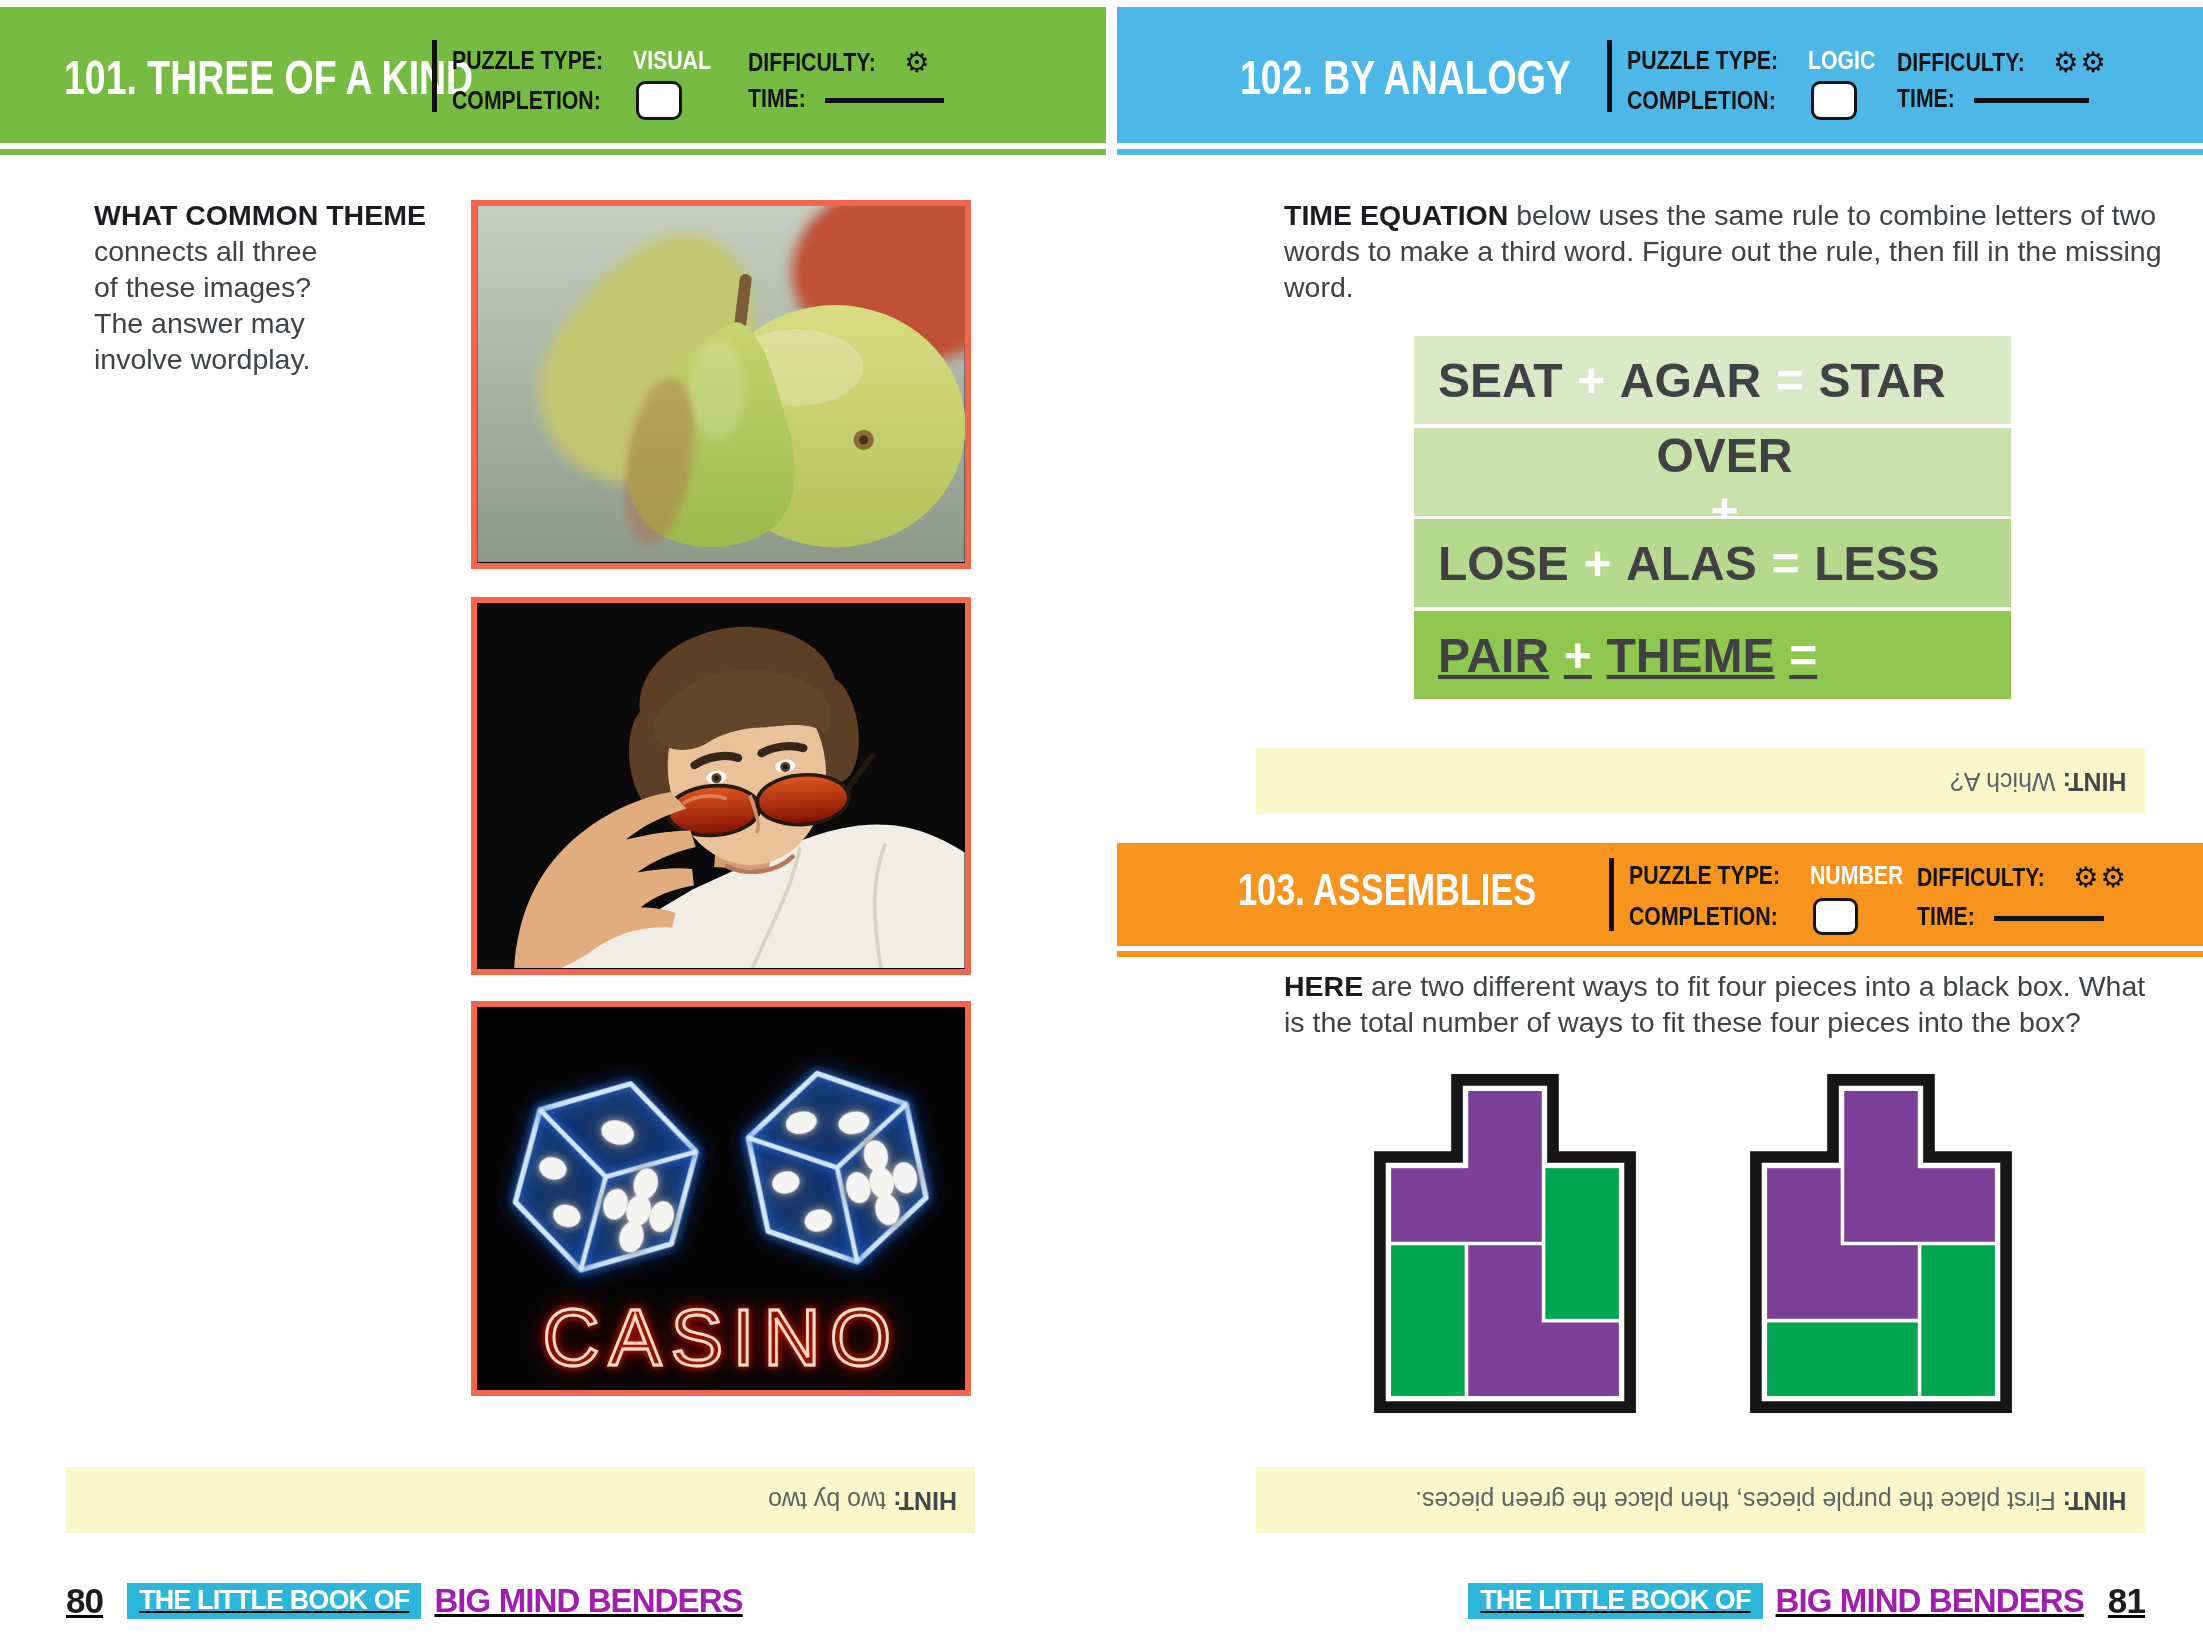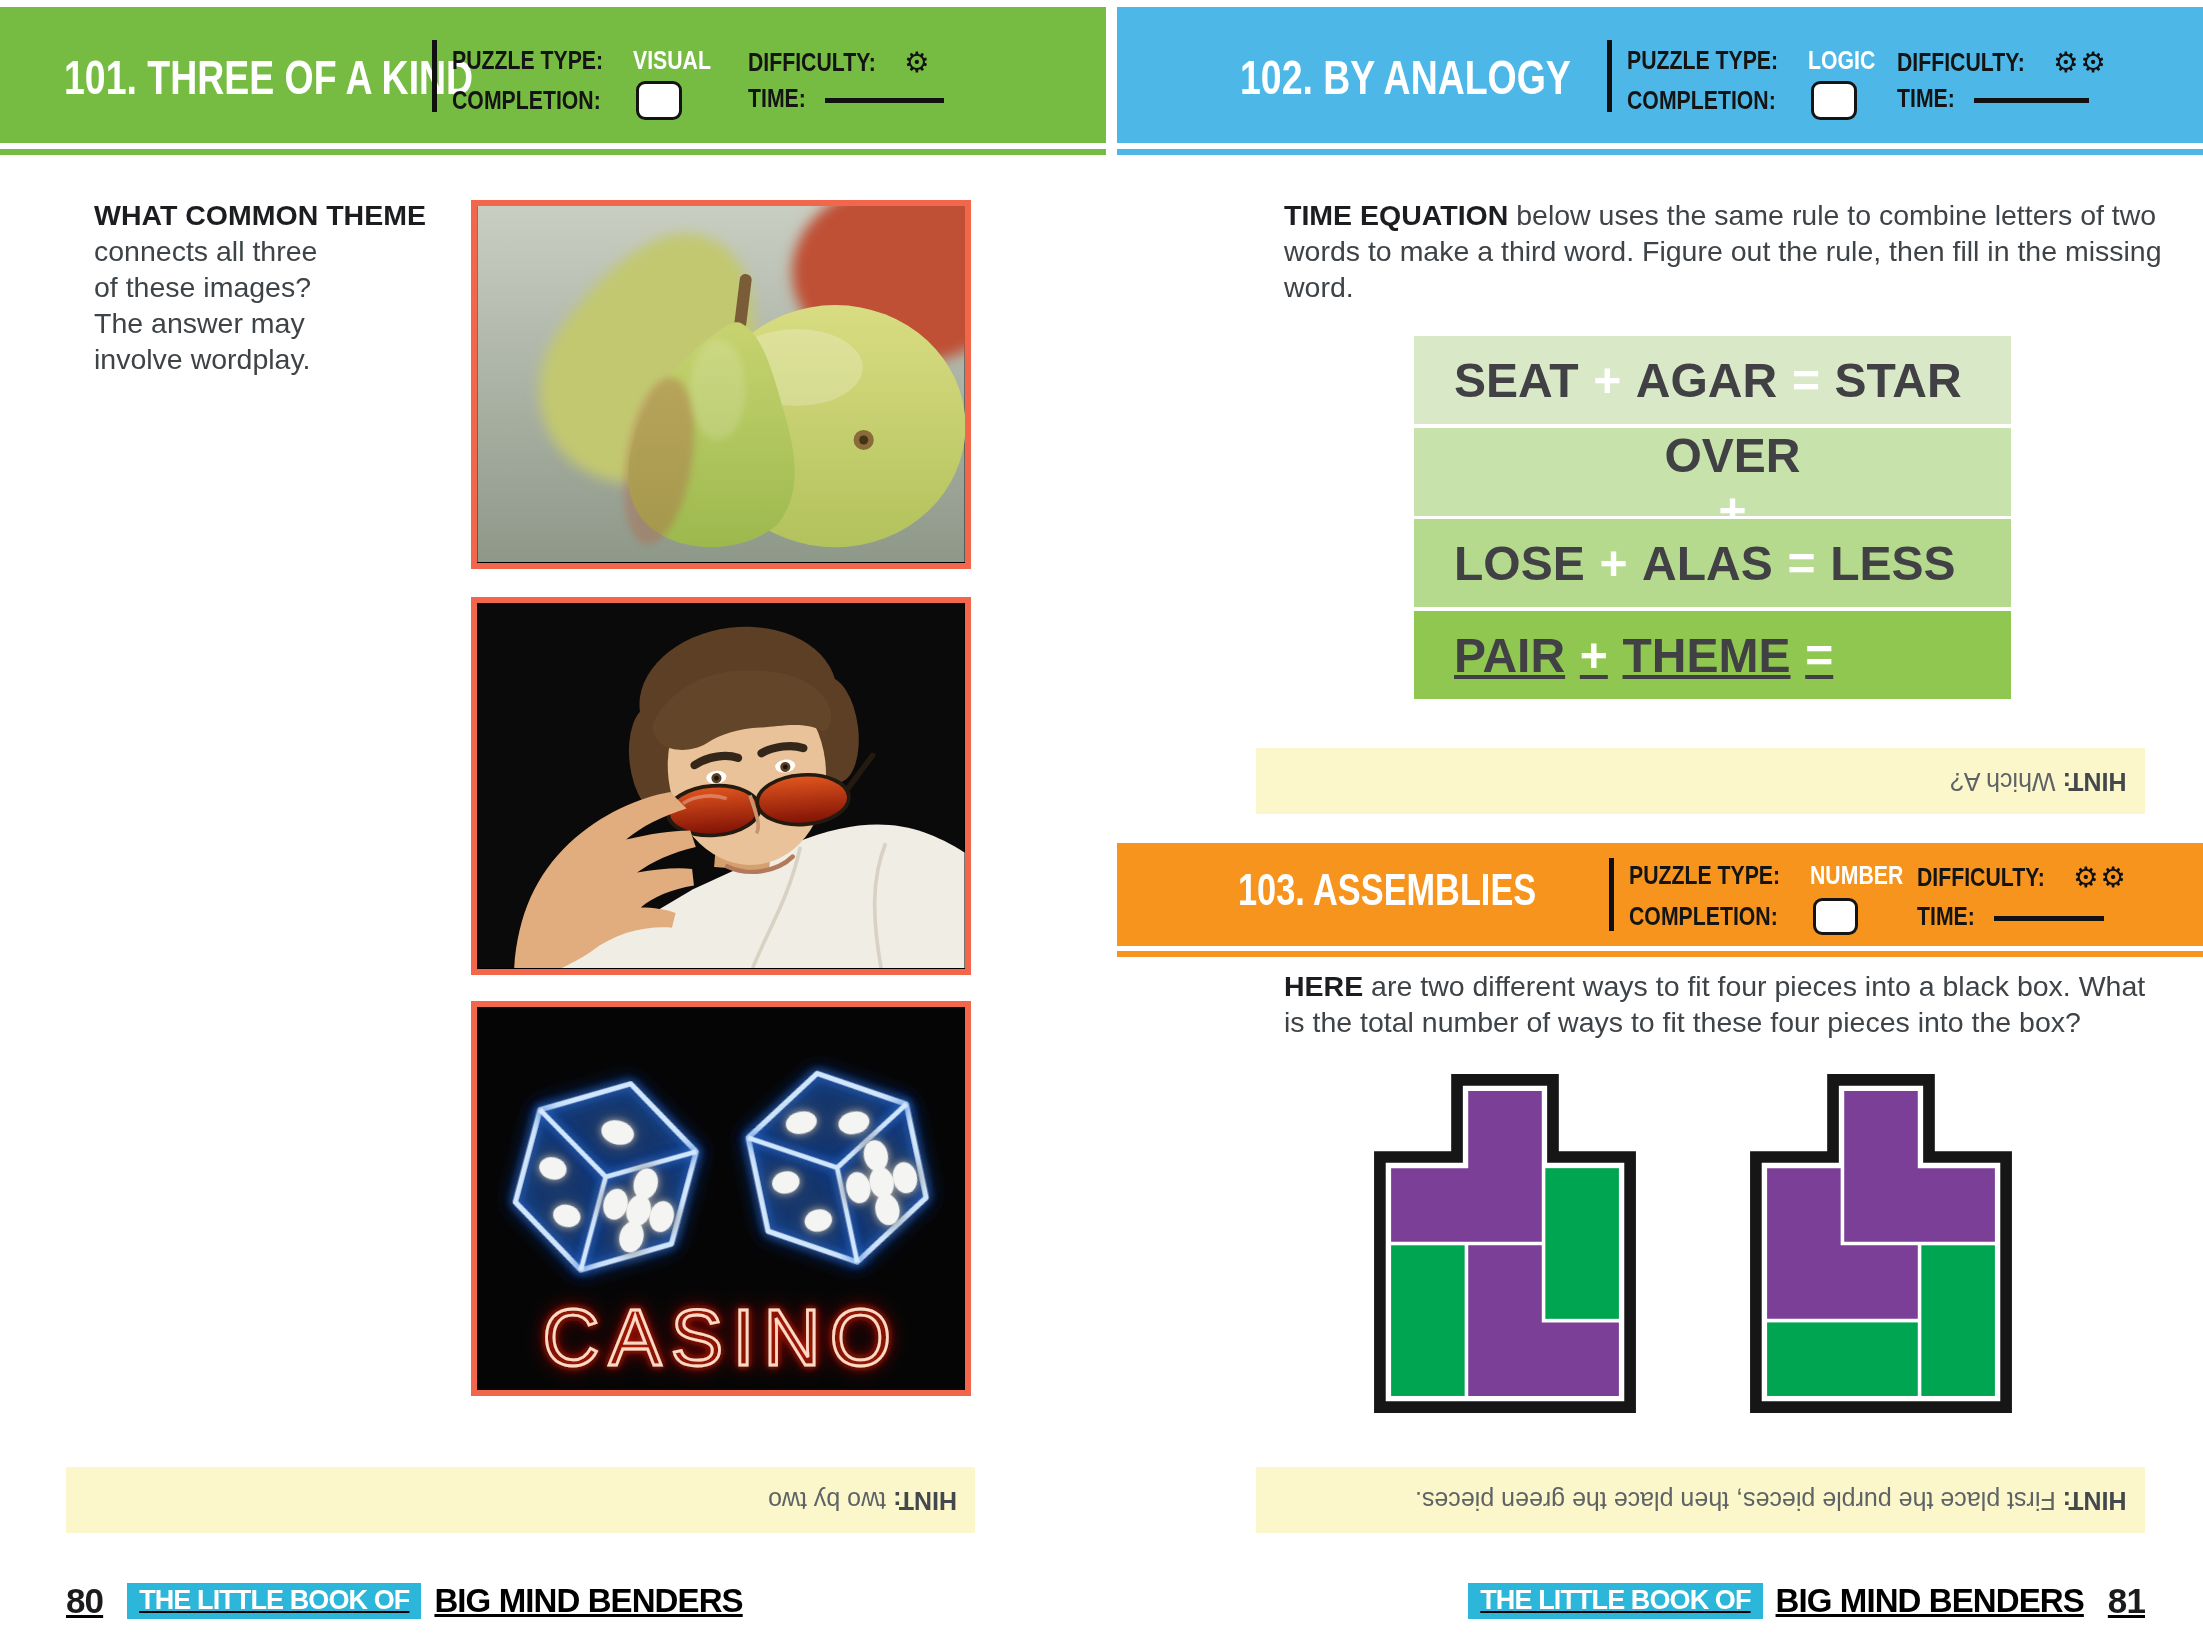--- a/index.html
+++ b/index.html
@@ -23,33 +23,33 @@
   .gears{font-family:"DejaVu Sans",sans-serif;font-size:28.5px;color:#111;letter-spacing:1.8px;margin-left:-3.7px;}
   .tline{display:inline-block;height:0;border-bottom:5.5px solid #111;margin-bottom:-3.7px;}
   
   .intro{position:absolute;font-size:28.5px;line-height:36px;color:#3e4347;margin-left:28px;}
   .introb{font-weight:700;color:#1c1d20;}
   
   .photo{position:absolute;box-sizing:border-box;border:6.4px solid #f2664c;background:#000;}
   .photo svg{display:block;}
   
   .eqbox{position:absolute;display:flex;flex-direction:column;gap:3.7px;}
-  .eqrow{height:88px;display:flex;align-items:center;padding-left:40px;
+  .eqrow{height:88px;display:flex;align-items:center;padding-left:24px;
          font-size:48px;font-weight:700;color:#414044;}
   .eqop{color:#ffffff;margin:0 14.7px;}
   
   .hint{position:absolute;background:#fcf7ca;display:flex;justify-content:flex-end;align-items:center;padding:0 18.4px;box-sizing:border-box;}
   .flip{transform:rotate(180deg);display:inline-block;font-size:25px;color:#5d6366;white-space:nowrap;}
   .flip b{color:#43484d;letter-spacing:0;}
   
   .footer{position:absolute;display:flex;align-items:center;gap:24px;height:40px;text-decoration:underline;}
   .pagenum{font-size:35px;font-weight:700;color:#1a1b1d;letter-spacing:-0.9px;}
   .badge{background:#2cb7da;color:#fff;font-weight:700;font-size:27px;letter-spacing:-0.9px;
          padding:3.7px 12px 5.5px;line-height:1;}
-  .booktitle{font-size:33px;font-weight:700;color:#000000;letter-spacing:-0.9px;}
+  .booktitle{font-size:33px;font-weight:700;color:#a21caf;letter-spacing:-0.9px;}
   .figure{position:absolute;}
 </style>
 </head>
 <body>
 
 <div id="canvas">
 
   <div class="hdr hdr-green" style="left:0;top:7.3px;width:1106px;"></div>
   <div class="underline u-green" style="left:0;top:149px;width:1106px;"></div>
   <span class="ptitle" style="left:64px;top:50px;">101. THREE OF A KIND</span>

